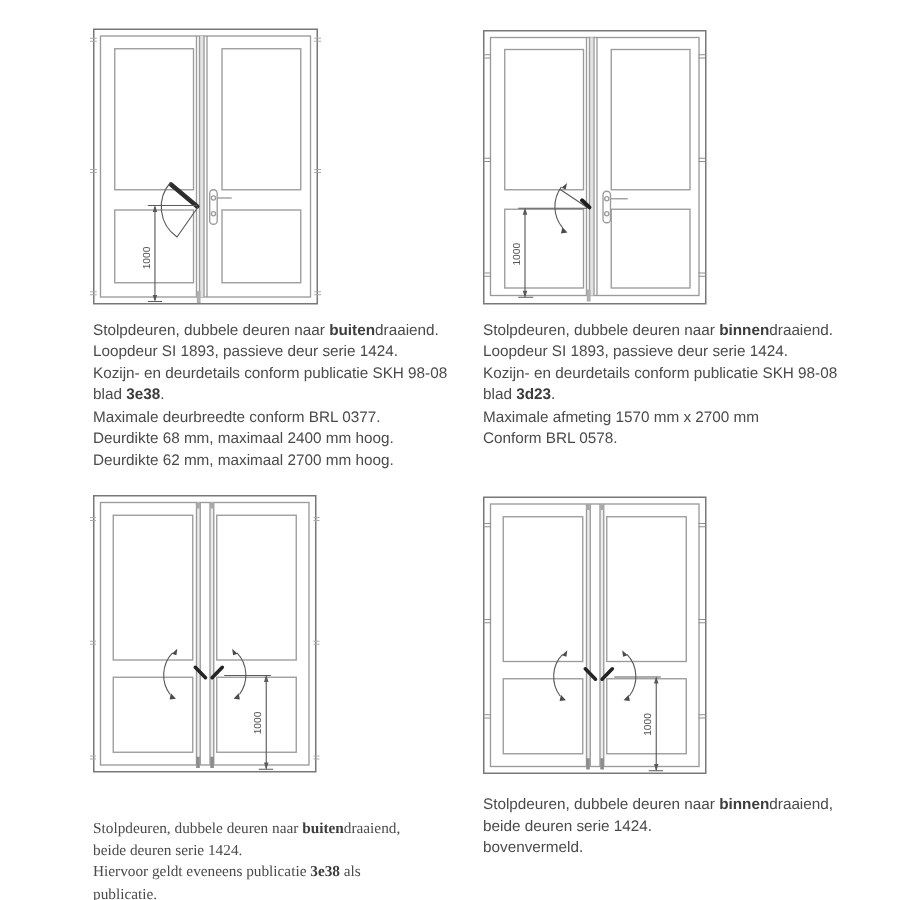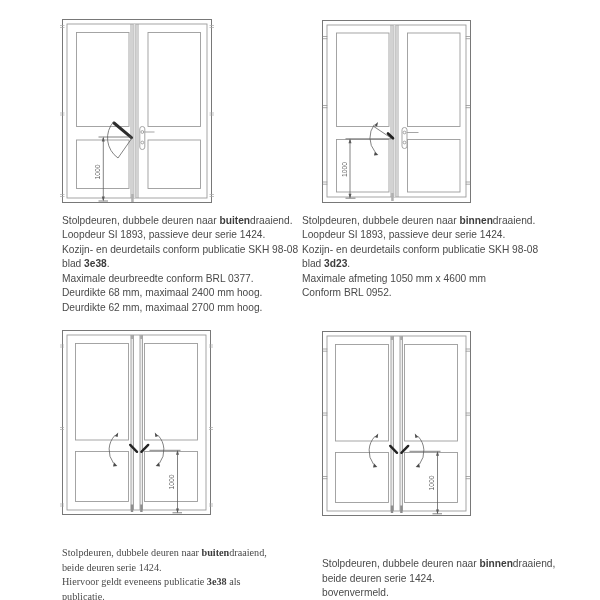--- a/index.html
+++ b/index.html
@@ -172,35 +172,35 @@
   <div class="caption" style="left:62px;top:213.5px;">
     <div class="tl"><span>Stolpdeuren, dubbele deuren naar </span><span class="b">buiten</span><span>draaiend.</span></div>
     <div class="tl"><span>Loopdeur SI 1893, passieve deur serie 1424.</span></div>
     <div class="tl"><span>Kozijn- en deurdetails conform publicatie SKH 98-08</span></div>
     <div class="tl"><span>blad </span><span class="b">3e38</span><span>.</span></div>
     <div class="tl"><span>Maximale deurbreedte conform BRL 0377.</span></div>
     <div class="tl"><span>Deurdikte 68 mm, maximaal 2400 mm hoog.</span></div>
     <div class="tl"><span>Deurdikte 62 mm, maximaal 2700 mm hoog.</span></div>
   </div>
 
-  <div class="caption" style="left:302px;top:213.5px;">
+  <div class="caption" style="left:322px;top:213.5px;">
     <div class="tl"><span>Stolpdeuren, dubbele deuren naar </span><span class="b">binnen</span><span>draaiend.</span></div>
     <div class="tl"><span>Loopdeur SI 1893, passieve deur serie 1424.</span></div>
     <div class="tl"><span>Kozijn- en deurdetails conform publicatie SKH 98-08</span></div>
     <div class="tl"><span>blad </span><span class="b">3d23</span><span>.</span></div>
-    <div class="tl"><span>Maximale afmeting 1050 mm x 4600 mm</span></div>
-    <div class="tl"><span>Conform BRL 0952.</span></div>
+    <div class="tl"><span>Maximale afmeting 1570 mm x 2700 mm</span></div>
+    <div class="tl"><span>Conform BRL 0578.</span></div>
   </div>
 
   <div class="caption" style="left:62px;top:546px;font-family:Liberation Serif, serif;">
     <div class="tl"><span>Stolpdeuren, dubbele deuren naar </span><span class="b">buiten</span><span>draaiend,</span></div>
     <div class="tl"><span>beide deuren serie 1424.</span></div>
     <div class="tl"><span>Hiervoor geldt eveneens publicatie </span><span class="b">3e38</span><span> als</span></div>
     <div class="tl"><span>publicatie.</span></div>
   </div>
 
-  <div class="caption" style="left:322px;top:557px;">
+  <div class="caption" style="left:322px;top:530px;">
     <div class="tl"><span>Stolpdeuren, dubbele deuren naar </span><span class="b">binnen</span><span>draaiend,</span></div>
     <div class="tl"><span>beide deuren serie 1424.</span></div>
     <div class="tl"><span>bovenvermeld.</span></div>
   </div>
 
 </div>
 
 </body></html>

